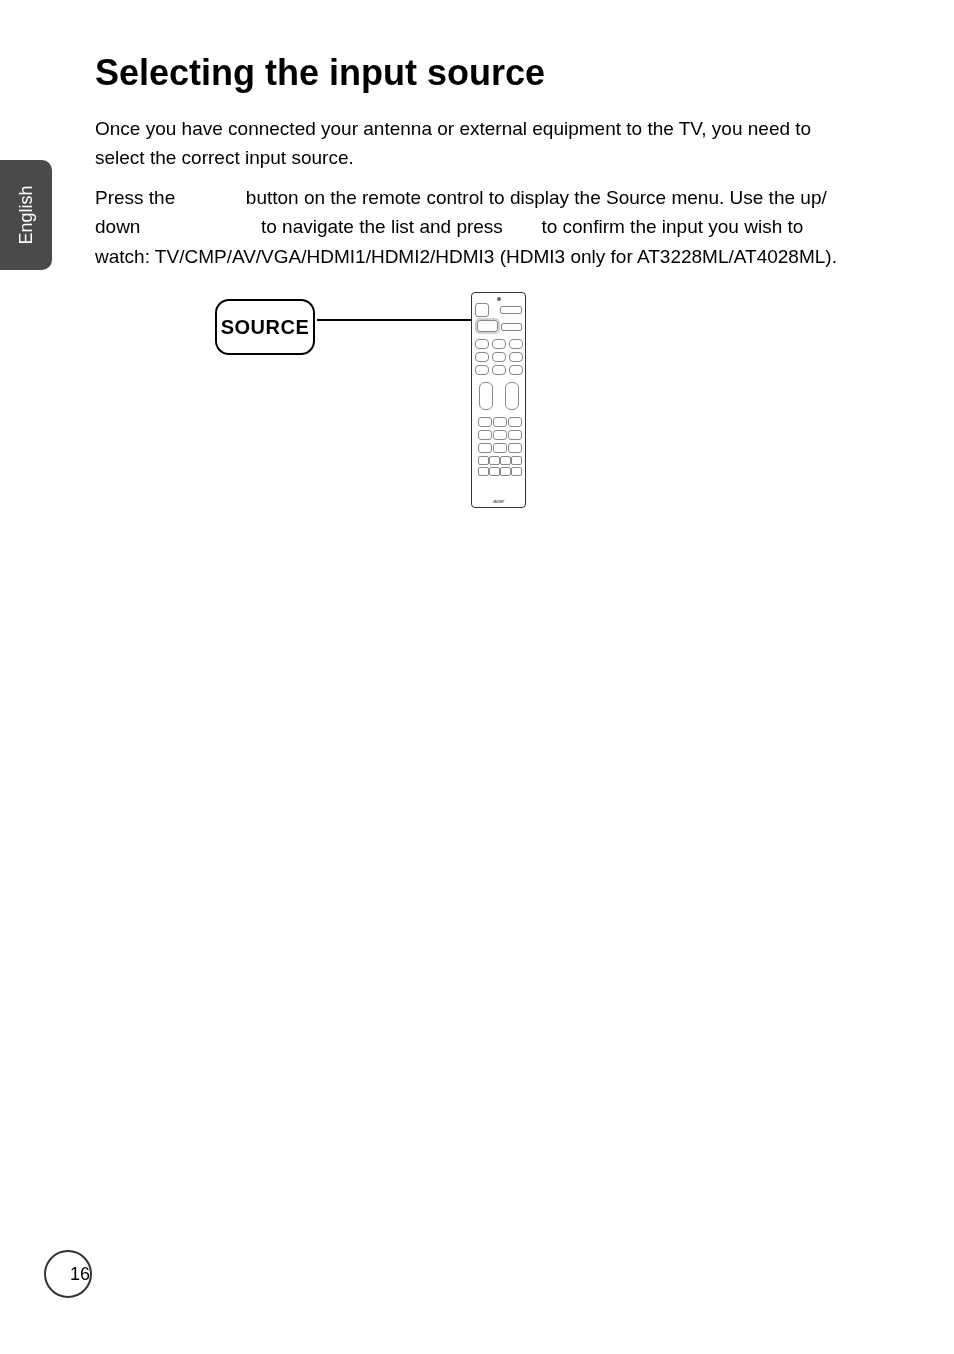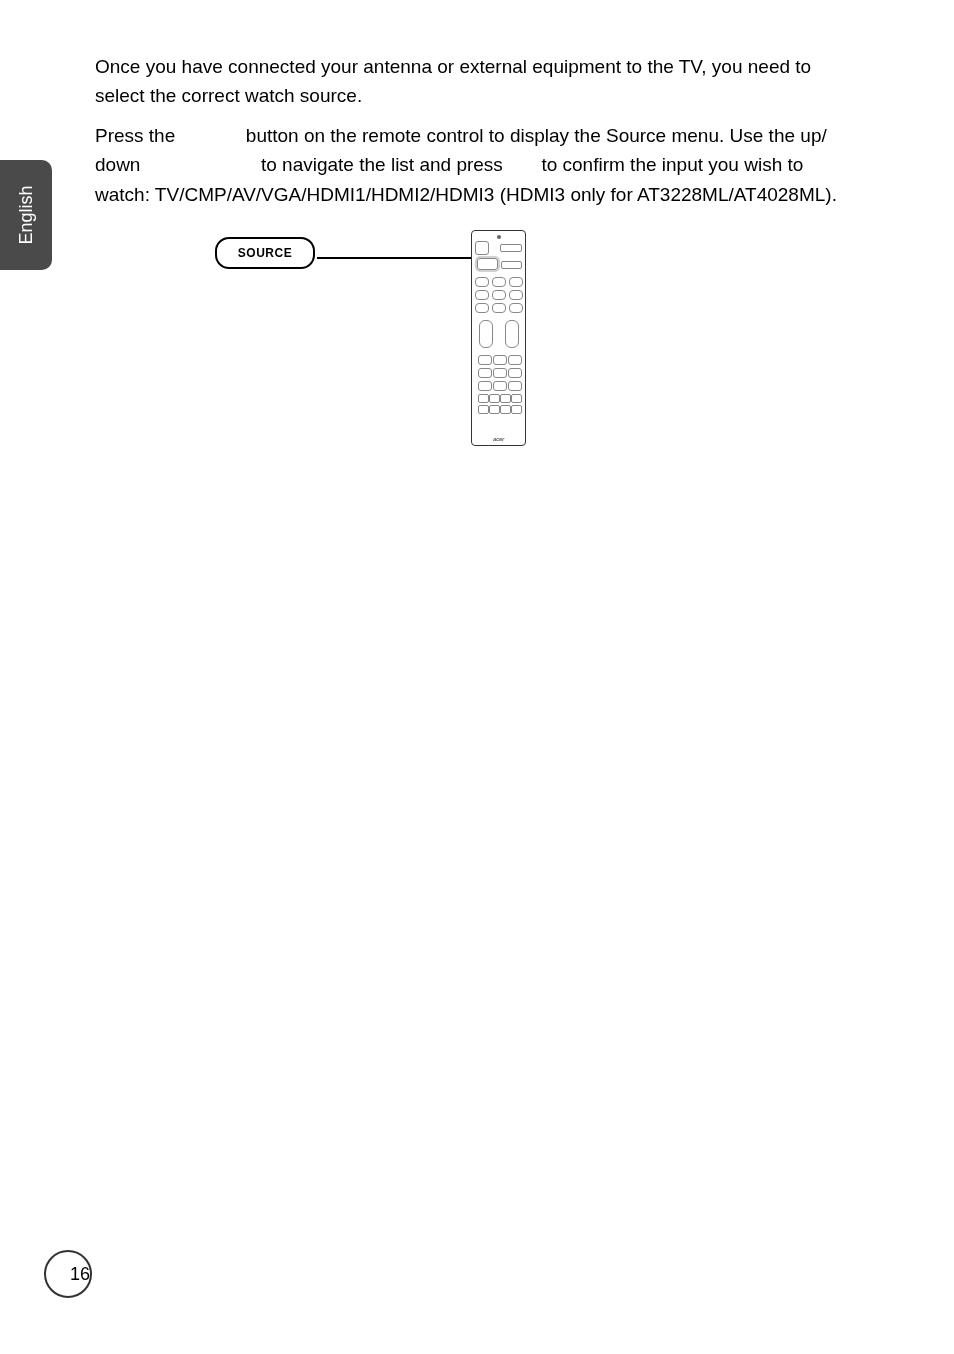--- a/index.html
+++ b/index.html
@@ -56,27 +56,27 @@
   .figure-area {
     position: relative;
     height: 260px;
     margin-top: 18px;
   }
   .source-button {
     position: absolute;
     left: 120px;
     top: 10px;
     width: 100px;
-    height: 32px;
+    height: 56px;
     border: 2.5px solid #000;
     border-radius: 14px;
     display: flex;
     align-items: center;
     justify-content: center;
-    font-size: 12px;
+    font-size: 20px;
     font-weight: 600;
     box-sizing: border-box;
     letter-spacing: 0.5px;
   }
   .callout-line {
     position: absolute;
     left: 222px;
     top: 30px;
     width: 174px;
     height: 2px;
@@ -168,22 +168,23 @@
 <body>
 
 <div class="page">
 
   <div class="side-tab">
     <span class="side-tab-text">English</span>
   </div>
 
   <div class="content">
 
-
-    <p class="body">Once you have connected your antenna or external equipment to the TV, you need to select the correct watch source.</p>
+    <h1 class="title">Selecting the input source</h1>
+
+    <p class="body">Once you have connected your antenna or external equipment to the TV, you need to select the correct input source.</p>
 
     <p class="body">
       <span>Press the </span><span class="inline-gap" style="width:60px;"></span><span> button on the remote control to display the Source menu. Use the up/ down </span><span class="inline-gap" style="width:110px;"></span><span> to navigate the list and press </span><span class="inline-gap" style="width:28px;"></span><span> to confirm the input you wish to watch: TV/CMP/AV/VGA/HDMI1/HDMI2/HDMI3 (HDMI3 only for AT3228ML/AT4028ML).</span>
     </p>
 
     <div class="figure-area">
       <div class="source-button">
         <span>SOURCE</span>
       </div>
       <div class="callout-line"></div>

